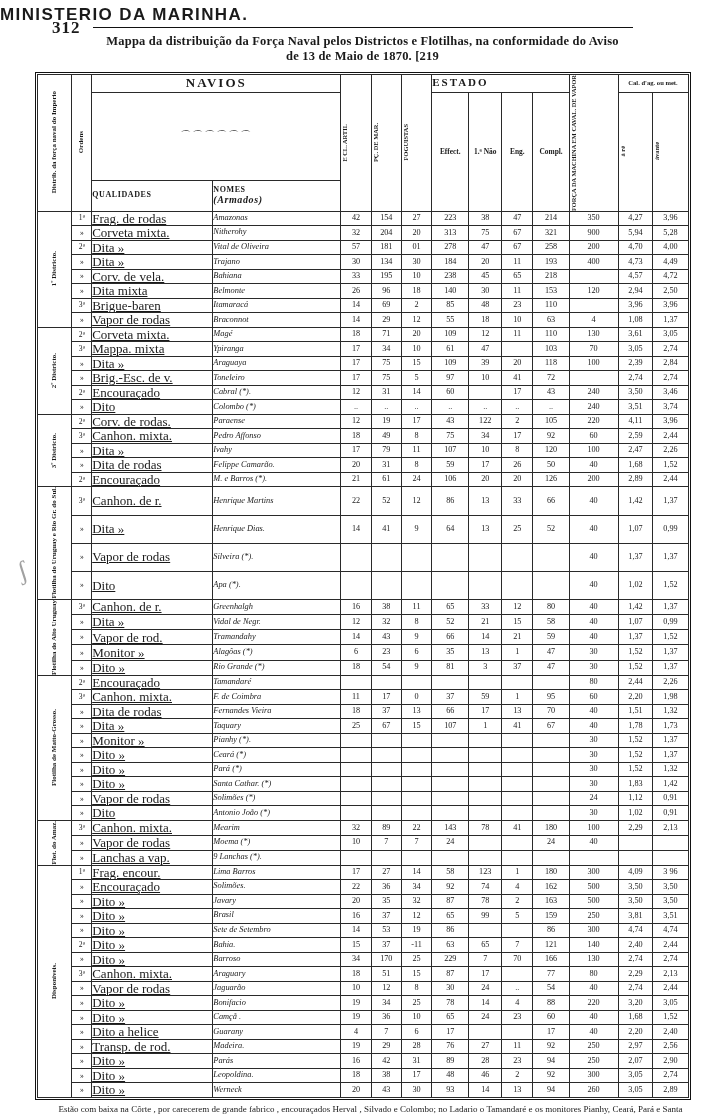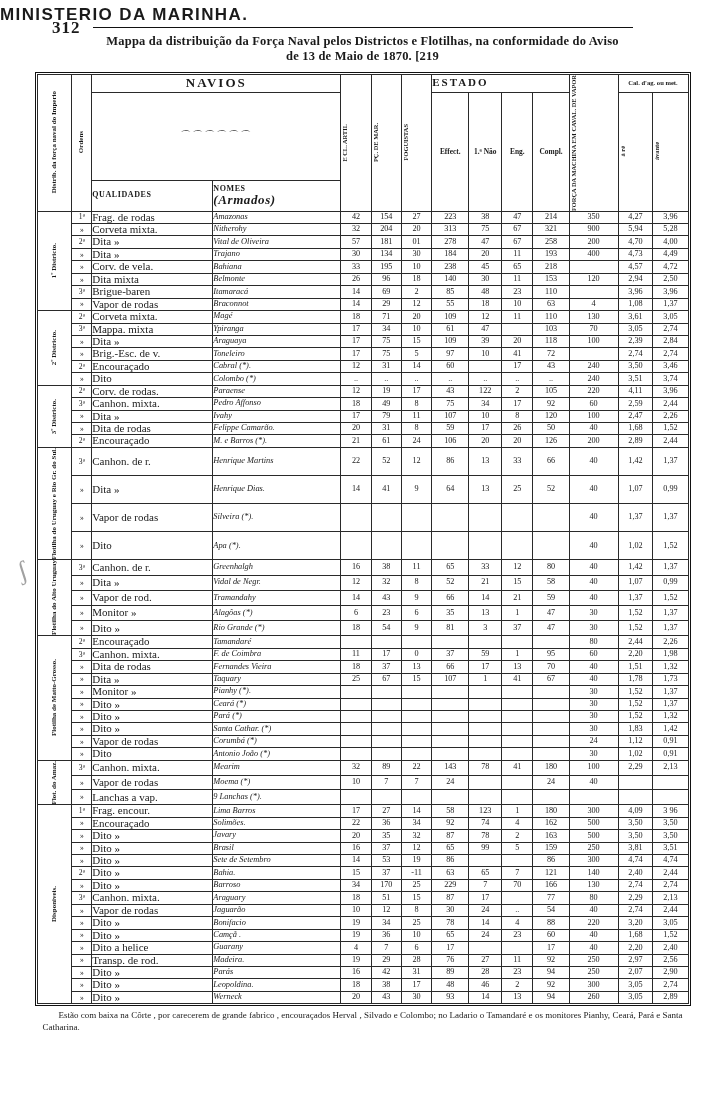--- a/index.html
+++ b/index.html
@@ -54,25 +54,25 @@
     line-height:1.12;margin:0 auto;
   }
   .vert2{
     writing-mode:vertical-rl;transform:rotate(180deg);
     white-space:nowrap;font-size:6.4px;font-weight:bold;text-align:center;
     line-height:1.1;
   }
   .navios{font-size:13px;font-weight:bold;letter-spacing:2px;text-align:center;}
   .swirl{font-size:11px;text-align:center;line-height:.7;letter-spacing:1px;}
   .sub-h{font-size:8px;font-weight:bold;text-align:left;letter-spacing:.6px;}
-  .sub-h i{font-style:italic;font-weight:bold;font-size:13px;}
+  .sub-h i{font-style:italic;font-weight:bold;font-size:10px;}
   .estado{font-size:11px;font-weight:bold;letter-spacing:2px;text-align:left;}
   .cal{font-size:6.6px;font-weight:bold;text-align:center;line-height:1.12;}
   .ord{text-align:center;font-size:7.6px;}
-  .qual{padding-left:3px;font-size:11px;white-space:nowrap;}
+  .qual{padding-left:3px;font-size:13px;white-space:nowrap;text-decoration:underline;}
   .nome{padding-left:3px;font-size:8.4px;font-style:italic;white-space:nowrap;margin-top:24px;}
   .num{text-align:center;font-size:8.2px;}
   .rowline td{height:11.0px;}
   .notes{
     width:640px;margin:4px auto 0 auto;font-size:9px;line-height:1.26;text-align:justify;
   }
   .notes p{margin:0 0 2px 0;}
   .obs-title{font-weight:bold;letter-spacing:.6px;}
   .indent{text-indent:16px;display:block;}
   .scribble{
@@ -713,21 +713,21 @@
             <td class="num"></td>
             <td class="num"></td>
             <td class="num"></td>
             <td class="num">30</td>
             <td class="num">1,83</td>
             <td class="num">1,42</td>
           </tr>
           <tr class="rowline">
             <td class="ord">»</td>
             <td class="qual">Vapor de rodas</td>
-            <td class="nome">Corumbá  (*)</td>
+            <td class="nome">Solimões  (*)</td>
             <td class="num"></td>
             <td class="num"></td>
             <td class="num"></td>
             <td class="num"></td>
             <td class="num"></td>
             <td class="num"></td>
             <td class="num"></td>
             <td class="num">24</td>
             <td class="num">1,12</td>
             <td class="num">0,91</td>

